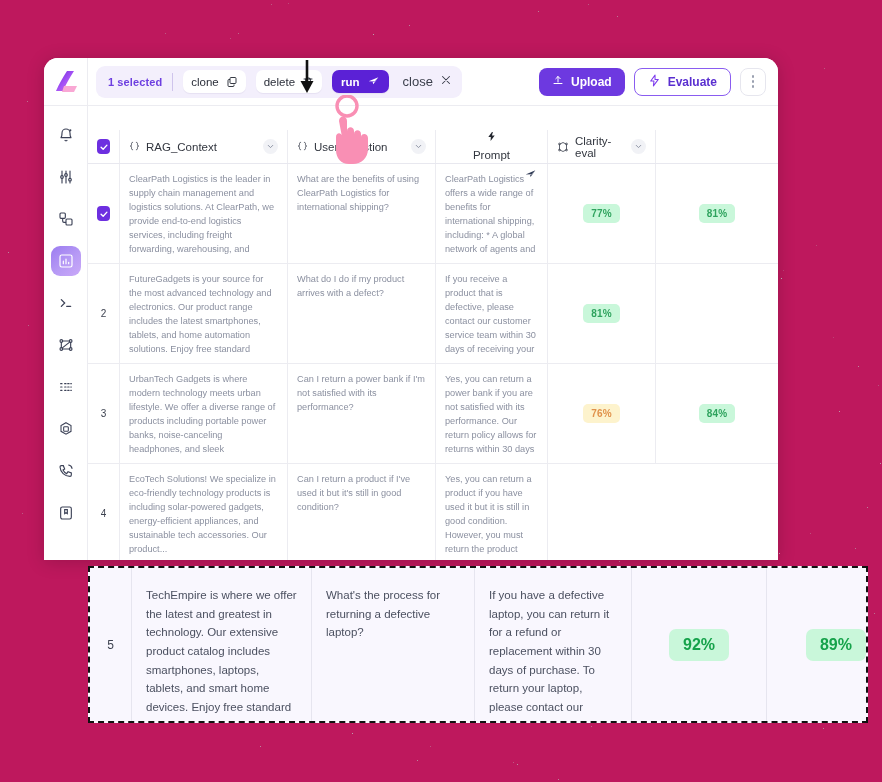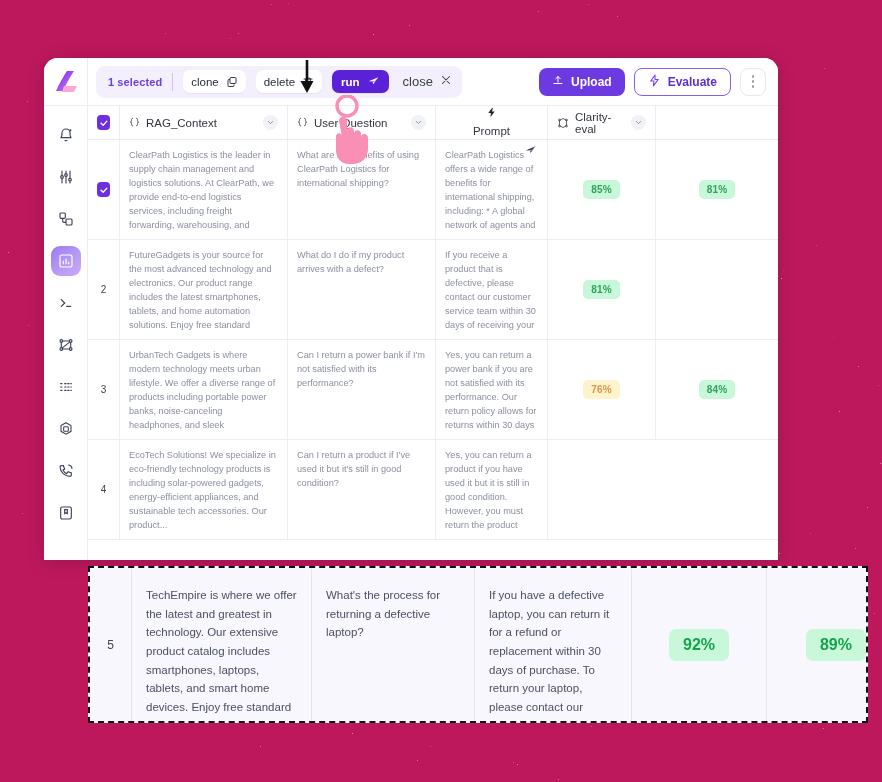--- a/index.html
+++ b/index.html
@@ -99,21 +99,21 @@
     height: 28px; padding: 0 13px; border-radius: 8px;
     font-size: 12px; font-weight: 600;
   }
   .btn-kebab {
     width: 26px; height: 28px; border: 1px solid #e6e6ee; border-radius: 8px;
     display: flex; flex-direction: column; align-items: center; justify-content: center; gap: 2.5px;
   }
   .btn-kebab i { width: 2.5px; height: 2.5px; border-radius: 50%; background: #9aa0b0; display: block; }
 
   
-  #table { flex: 1; display: flex; flex-direction: column; min-height: 0; }
+  #table { flex: 1; display: flex; flex-direction: column; min-height: 0; margin-top: 24px; }
   .trow { display: flex; border-bottom: 1px solid #ececf1; }
   .thead { height: 34px; min-height: 34px; background: #fff; border-bottom: 1.5px solid #e8e8ef; }
   .th, .td { border-right: 1px solid #ececf1; min-width: 0; }
   .th {
     display: flex; align-items: center; gap: 6px;
     padding: 0 9px;
     font-size: 11.5px; color: #32363f; font-weight: 500;
   }
   .th .hicon { color: #3a3f4d; display: flex; }
   .caret {
@@ -417,21 +417,21 @@
           <div class="td c-ctx">
               <span class="cell-text">ClearPath Logistics is the leader in supply chain management and logistics solutions. At ClearPath, we provide end-to-end logistics services, including freight forwarding, warehousing, and distribution, tailored to me...</span>
             </div>
           <div class="td c-q">
               <span class="cell-text">What are the benefits of using ClearPath Logistics for international shipping?</span>
             </div>
           <div class="td c-p">
               <span class="cell-text">ClearPath Logistics offers a wide range of benefits for international shipping, including: * A global network of agents and partners * Expertise in customs clearance...</span>
             </div>
           <div class="td c-e1 score-cell">
-              <span class="badge green">85%</span>
+              <span class="badge green">77%</span>
             </div>
           <div class="td c-e2 score-cell" style="border-right:none">
               <span class="badge green">81%</span>
             </div>
         </div>
 
         <div class="trow body-row">
           <div class="td c-chk">
               <span class="rownum">2</span>
             </div>

